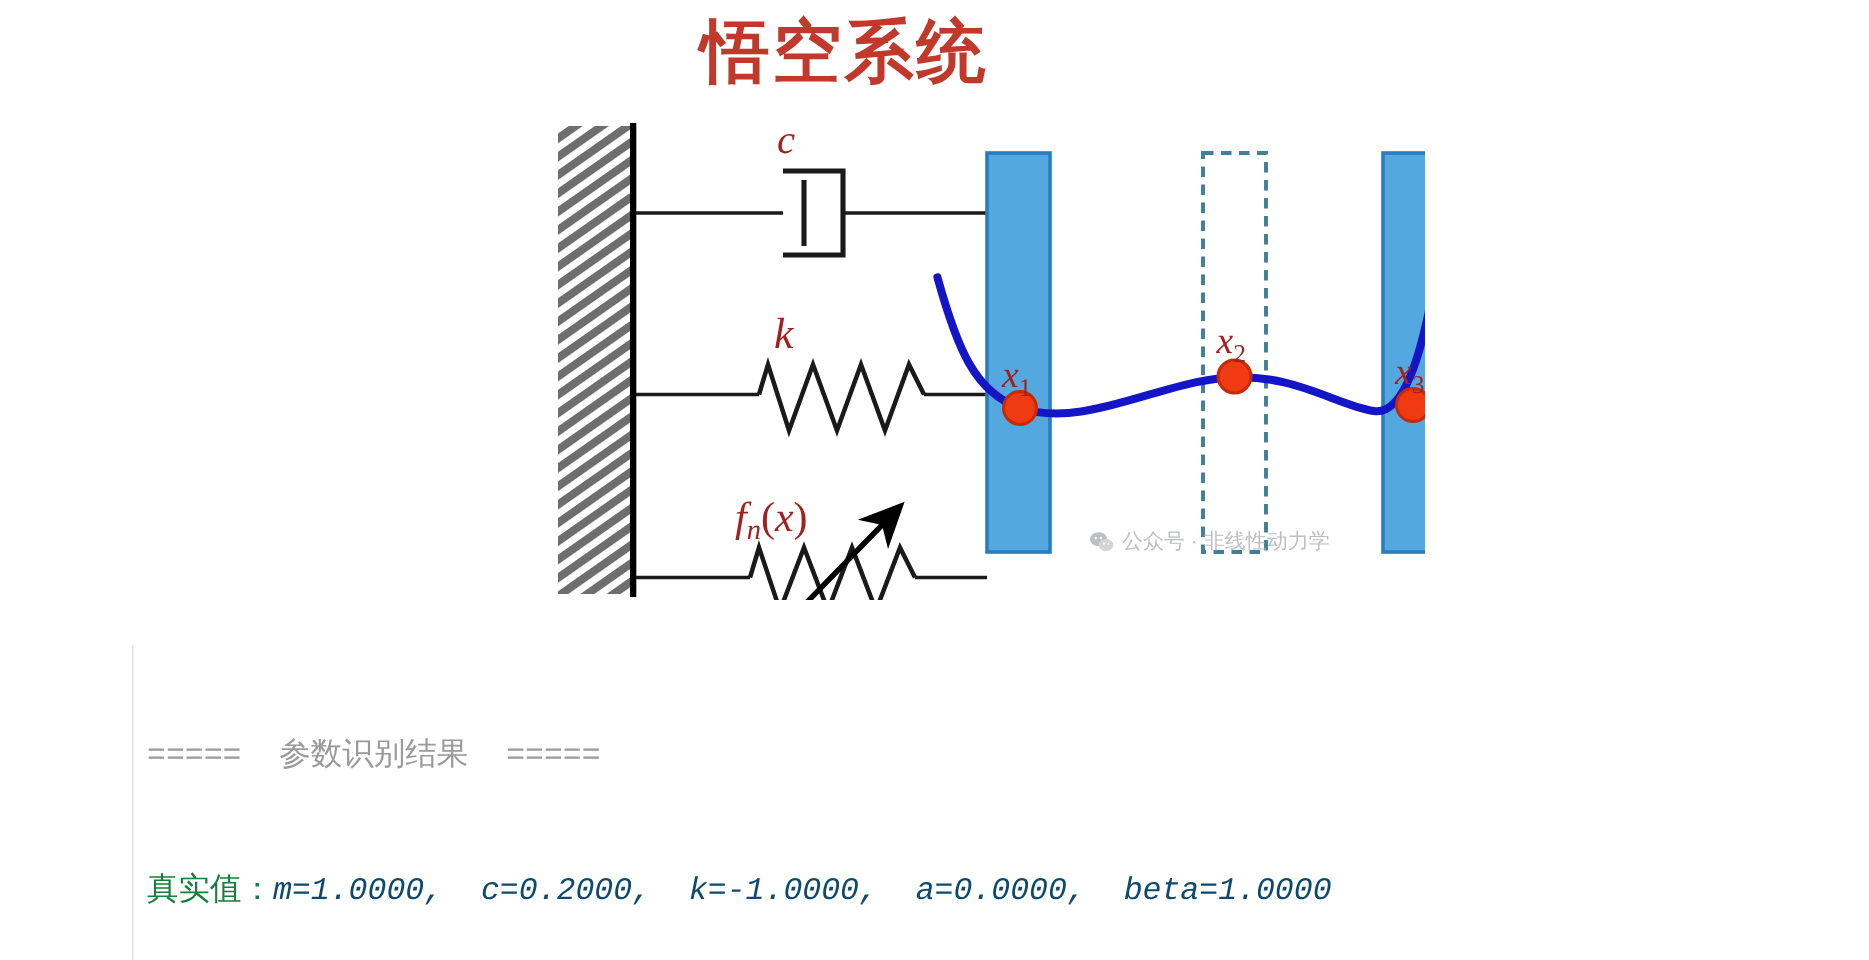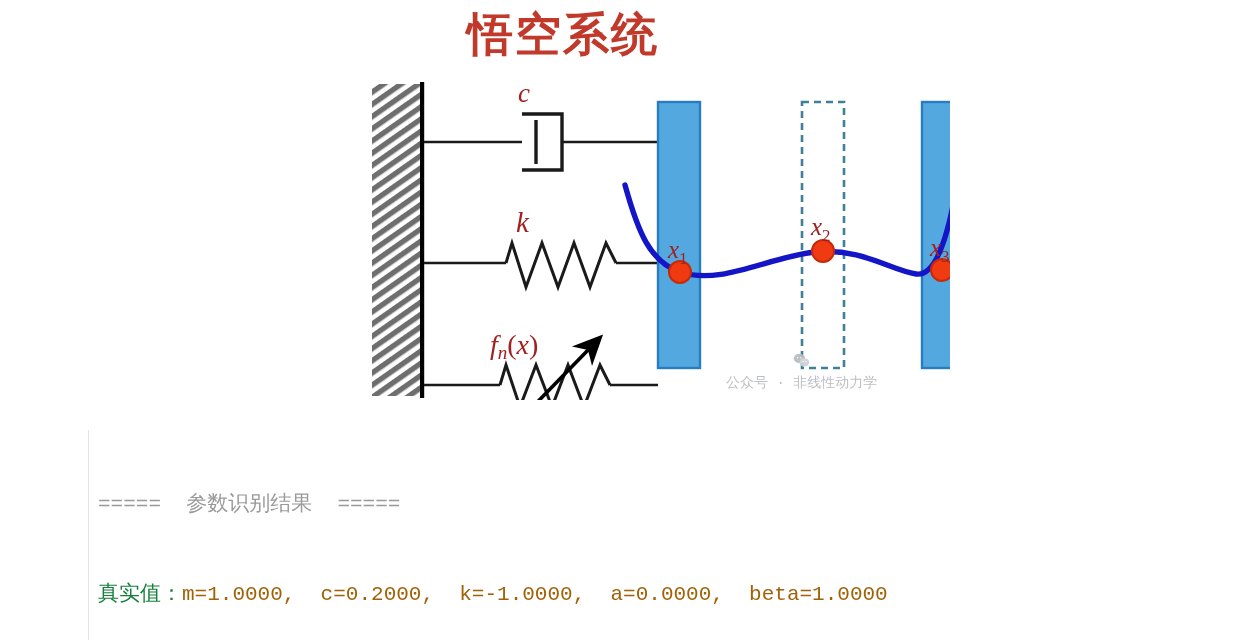--- a/index.html
+++ b/index.html
@@ -41,27 +41,26 @@
   #diagram svg { display: block; }
 
   
   #watermark {
     position: absolute;
     left: 726px;
     top: 352px;
     display: flex;
     align-items: center;
     gap: 5px;
-    font-family: Liberation Mono, monospace;
+    font-family: Liberation Sans, sans-serif;
     font-size: 14px;
     color: #b9bcc0;
     opacity: 0.95;
     white-space: nowrap;
     pointer-events: none;
-    flex-direction: column;
   }
   #watermark .wm-icon {
     width: 17px;
     height: 17px;
     flex: 0 0 auto;
   }
 
   
   #results {
     position: absolute;
@@ -72,21 +71,21 @@
     padding-left: 9px;
     font-family: "Liberation Mono", "DejaVu Sans Mono", monospace;
     font-size: 21px;
     line-height: 30px;
     color: #3b3b3b;
     white-space: pre;
   }
   #results .line { white-space: pre; }
   #results .sep { color: #9a9a9a; }
   #results .label { color: #15803d; }
-  #results .val { color: #a16207; }
+  #results .val { color: #0c4a6e; font-style: italic; }
 </style>
 </head>
 <body>
 
 <div id="app-title">悟空系统</div>
 
 <div id="diagram">
   <svg width="600" height="320" viewBox="0 0 600 320" xmlns="http://www.w3.org/2000/svg">
     <defs>
       <pattern id="wallHatch" width="10" height="10" patternUnits="userSpaceOnUse" patternTransform="rotate(-35)">

